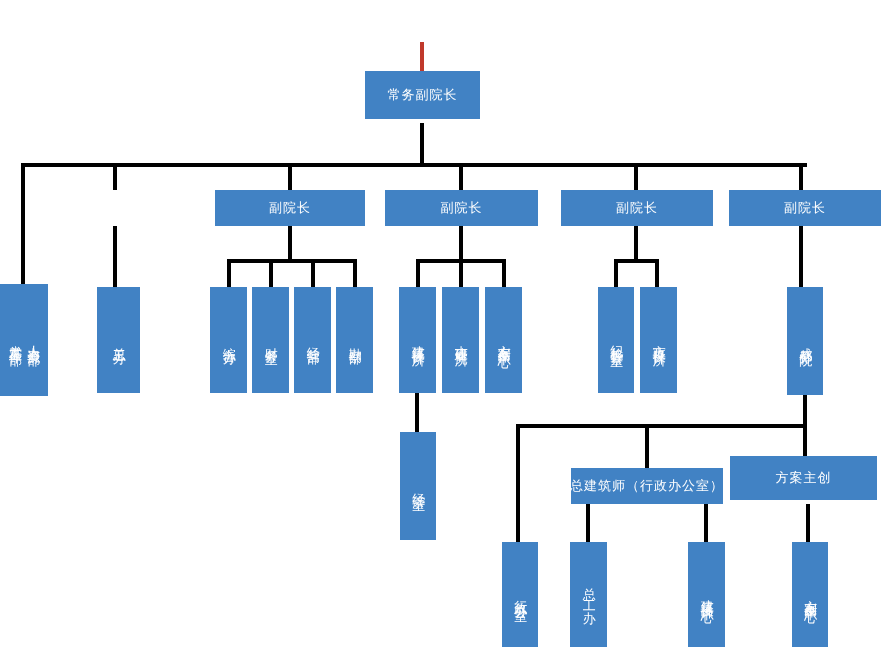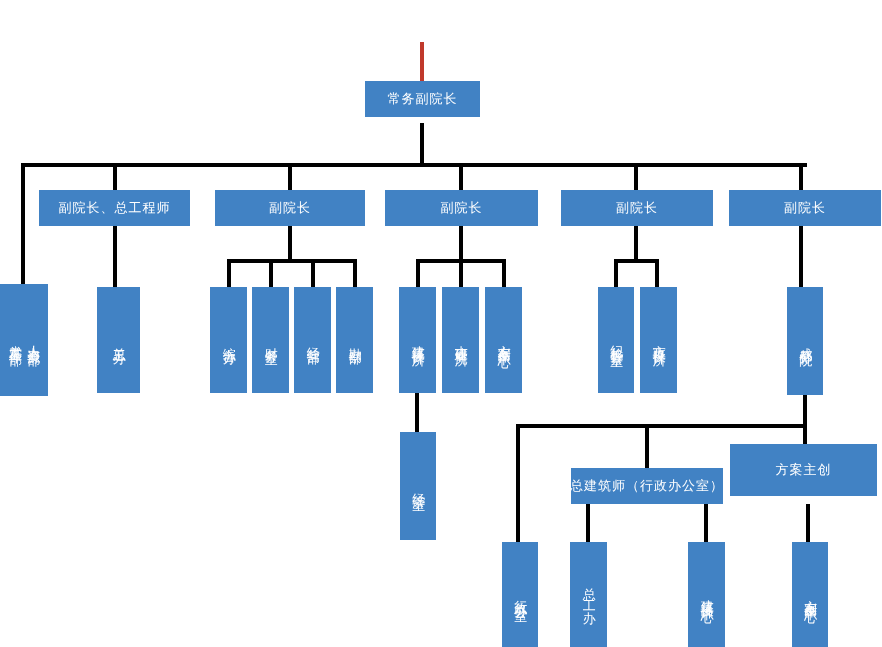--- a/index.html
+++ b/index.html
@@ -74,27 +74,24 @@
   <div class="line" style="left:799px;top:226px;width:4px;height:61px"></div>
   <div class="line" style="left:803px;top:395px;width:4px;height:29px"></div>
   <div class="line" style="left:516px;top:424px;width:291px;height:4px"></div>
   <div class="line" style="left:516px;top:428px;width:4px;height:114px"></div>
   <div class="line" style="left:645px;top:428px;width:4px;height:40px"></div>
   <div class="line" style="left:803px;top:428px;width:4px;height:40px"></div>
   <div class="line" style="left:586px;top:504px;width:4px;height:38px"></div>
   <div class="line" style="left:704px;top:504px;width:4px;height:38px"></div>
   <div class="line" style="left:806px;top:504px;width:4px;height:38px"></div>
 
-  <div class="box hbox" style="left:365px;top:81px;width:115px;height:36px">
+  <div class="box hbox" style="left:365px;top:71px;width:115px;height:48px">
     <span class="lbl">常务副院长</span>
   </div>
 
-  <div class="box hbox" style="left:39px;top:190px;width:151px;height:36px">
-    <span class="lbl">副院长、总工程师</span>
-  </div>
   <div class="box hbox" style="left:215px;top:190px;width:150px;height:36px">
     <span class="lbl">副院长</span>
   </div>
   <div class="box hbox" style="left:385px;top:190px;width:153px;height:36px">
     <span class="lbl">副院长</span>
   </div>
   <div class="box hbox" style="left:561px;top:190px;width:152px;height:36px">
     <span class="lbl">副院长</span>
   </div>
   <div class="box hbox" style="left:729px;top:190px;width:152px;height:36px">
@@ -138,21 +135,21 @@
   <div class="box vbox" style="left:787px;top:287px;width:36px;height:108px">
     <span class="lbl">成都分院</span>
   </div>
   <div class="box vbox" style="left:400px;top:432px;width:36px;height:108px">
     <span class="lbl">经济室</span>
   </div>
 
   <div class="box hbox" style="left:571px;top:468px;width:152px;height:36px">
     <span class="lbl">总建筑师（行政办公室）</span>
   </div>
-  <div class="box hbox" style="left:730px;top:444px;width:147px;height:52px">
+  <div class="box hbox" style="left:730px;top:456px;width:147px;height:44px">
     <span class="lbl">方案主创</span>
   </div>
 
   <div class="box vbox" style="left:502px;top:542px;width:36px;height:105px">
     <span class="lbl">行政办公室</span>
   </div>
   <div class="box vbox wide" style="left:570px;top:542px;width:37px;height:105px">
     <span class="lbl">总工办</span>
   </div>
   <div class="box vbox" style="left:688px;top:542px;width:37px;height:105px">

